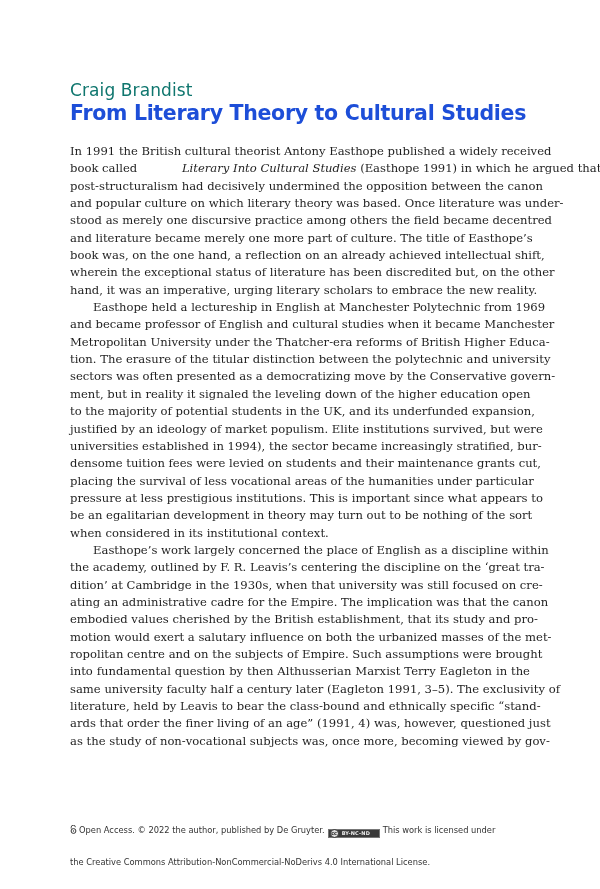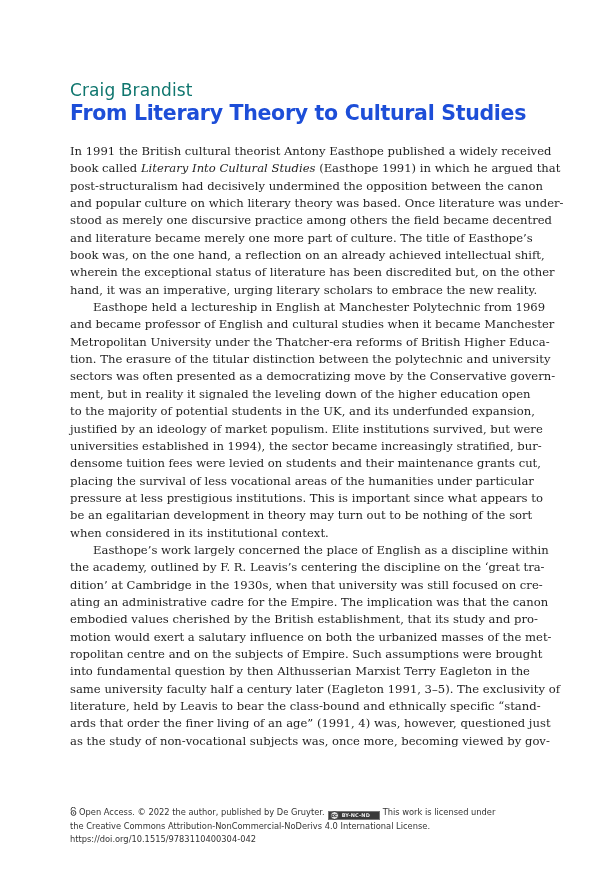--- a/index.html
+++ b/index.html
@@ -46,32 +46,32 @@
       width: 460px;
       font-family: "DejaVu Serif", serif;
       font-size: 11.6px;
       line-height: 17.35px;
       color: #1e1e1e;
       text-align: justify;
       hyphens: manual;
     }
     .body .ln { display: block; text-align: justify; text-align-last: justify; white-space: nowrap; }
     .body .ln.last { text-align-last: left; }
-    .body em { font-style: italic; }
+    .body em { font-style: italic; margin-left: 41px; }
     .footer {
       position: absolute;
       top: 806px;
       left: 0;
       width: 470px;
       font-family: "DejaVu Sans", sans-serif;
       font-size: 8.3px;
       line-height: 12.5px;
       color: #333;
     }
-    .footer .row { display: block; white-space: nowrap; }
+    .footer .row { display: block; white-space: nowrap; margin-top: 18px; }
     .oa-icon {
       display: inline-block;
       width: 7px; height: 9px;
       vertical-align: -1px;
       margin-right: 2px;
     }
     .cc-badge {
       display: inline-flex;
       align-items: center;
       height: 9px;

